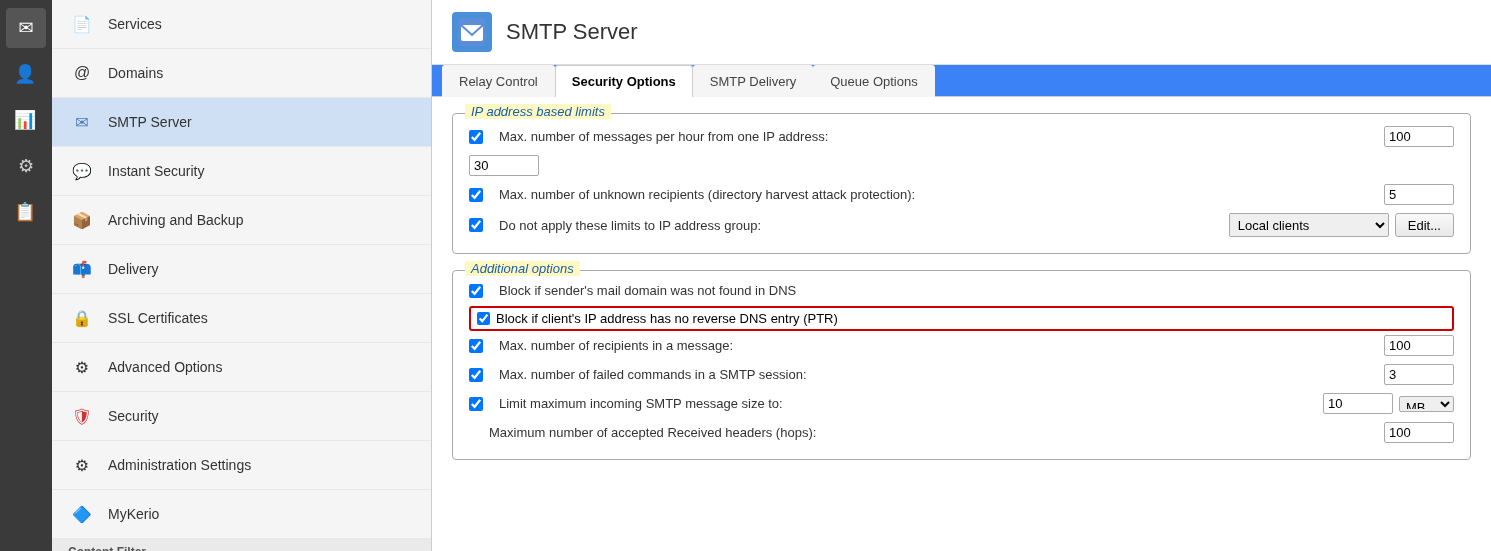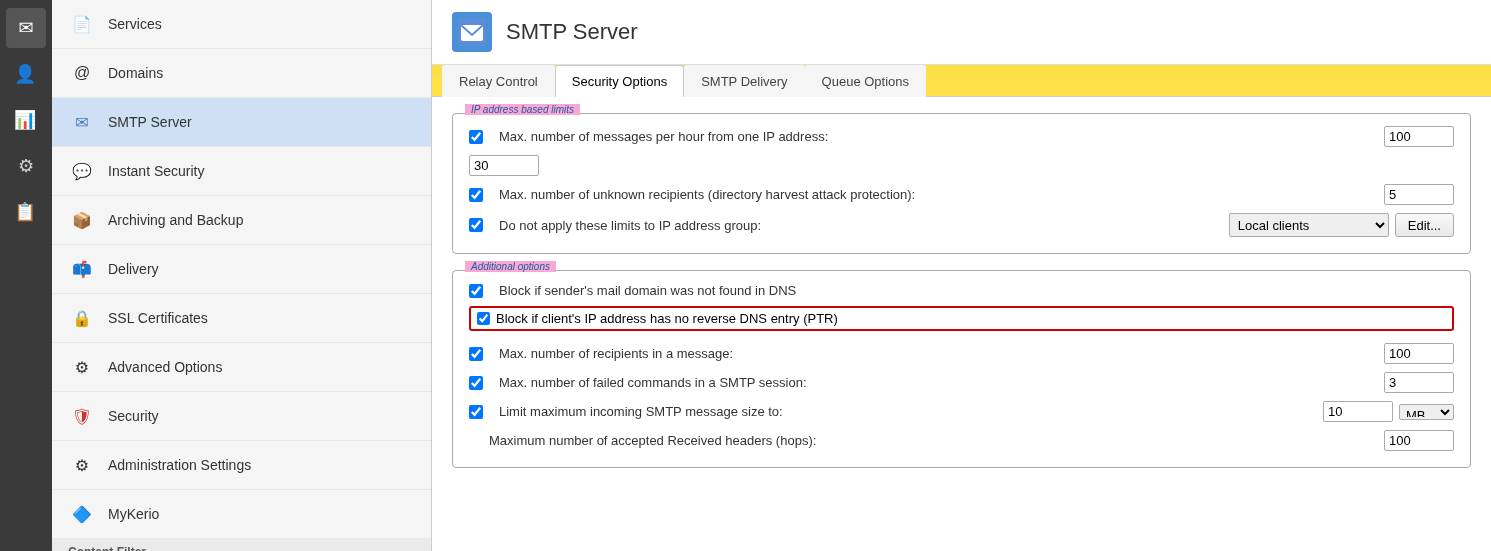--- a/index.html
+++ b/index.html
@@ -99,41 +99,41 @@
     }
     .page-header-title {
       font-size: 22px;
       font-weight: normal;
       color: #333;
     }
 
     
     .tabs {
       display: flex;
-      background: #fde047;
+      background: #3b82f6;
       border-bottom: 1px solid #ccc;
       padding: 0 10px;
     }
     .tab {
       padding: 8px 16px;
       cursor: pointer;
       border: 1px solid transparent;
       border-bottom: none;
       margin-bottom: -1px;
       font-size: 13px;
       color: #444;
       background: #f5f5f5;
       border-radius: 3px 3px 0 0;
     }
     .tab.active {
       background: #fff;
       border-color: #ccc;
       border-bottom-color: #fff;
       color: #000;
-      font-weight: normal;
+      font-weight: bold;
     }
 
     
     .content {
       padding: 16px 20px;
       overflow-y: auto;
       flex: 1;
     }
 
     
@@ -141,25 +141,25 @@
       border: 1px solid #aaa;
       border-radius: 4px;
       margin-bottom: 16px;
       padding: 12px 16px 16px;
       position: relative;
     }
     .section-title {
       position: absolute;
       top: -10px;
       left: 12px;
-      background: #f9a8d4;
+      background: #fef9c3;
       padding: 0 6px;
       font-style: italic;
       color: #1a5fa8;
-      font-size: 10px;
+      font-size: 13px;
       font-weight: normal;
     }
 
     
     .form-row {
       display: flex;
       align-items: center;
       margin-bottom: 8px;
       gap: 8px;
     }
@@ -210,21 +210,21 @@
       cursor: pointer;
       border-radius: 3px;
       height: 24px;
     }
 
     
     .highlighted-row {
       border: 2px solid #cc0000;
       border-radius: 3px;
       padding: 3px 6px;
-      margin-bottom: 12px;
+      margin-bottom: 4px;
       display: flex;
       align-items: center;
       gap: 6px;
     }
 
     
     .unit-row {
       display: flex;
       align-items: center;
       gap: 6px;

